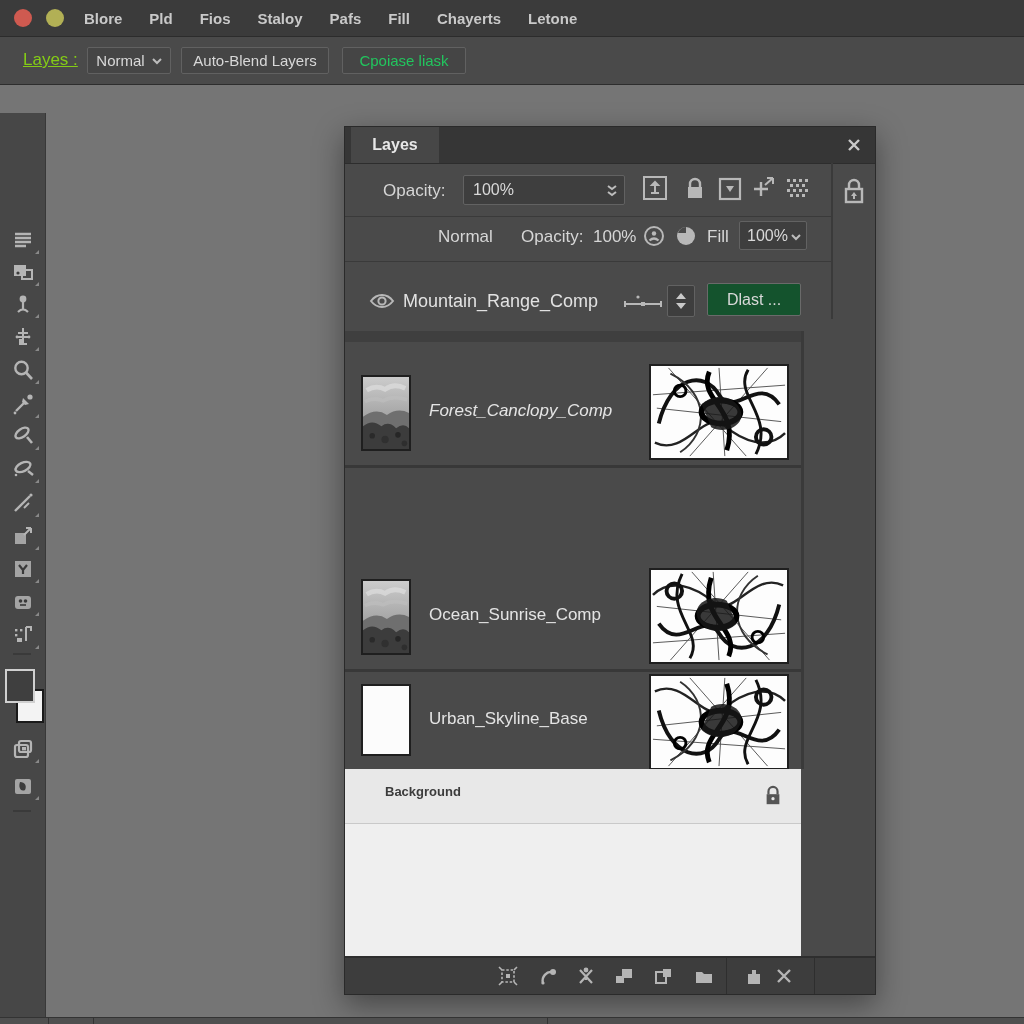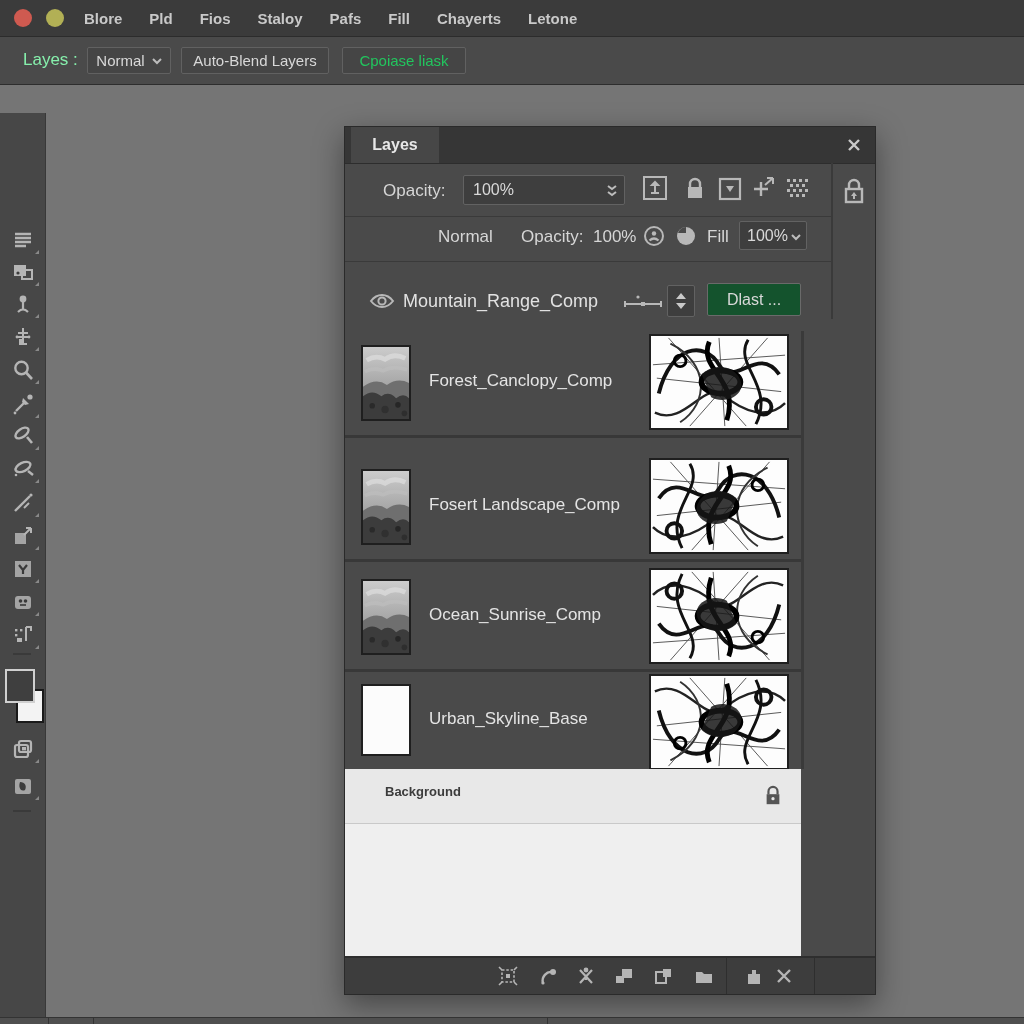--- a/index.html
+++ b/index.html
@@ -7,21 +7,21 @@
     font-family:"Liberation Sans","DejaVu Sans",sans-serif;background:#757575;}
   .abs{position:absolute;}
   
   #menubar{left:0;top:0;width:1024px;height:36px;background:#3b3b3b;border-bottom:1px solid #2c2c2c;
     display:flex;align-items:center;}
   .wdot{width:18px;height:18px;border-radius:50%;margin-left:14px;}
   #menubar .menu-items{display:flex;margin-left:20px;gap:27px;}
   .menu-item{color:#c9c9c9;font-size:15px;font-weight:bold;cursor:default;}
   
   #optionsbar{left:0;top:37px;width:1024px;height:47px;background:#4a4a4a;border-bottom:1px solid #2d2d2d;}
-  #optionsbar .bar-label{position:absolute;left:23px;top:13px;color:#86efac;font-size:17px;}
+  #optionsbar .bar-label{position:absolute;left:23px;top:13px;color:#84cc16;font-size:17px;text-decoration:underline;}
   .opt-btn{position:absolute;top:10px;height:27px;background:#454545;border:1px solid #616161;border-radius:2px;
     color:#d8d8d8;font-size:15px;display:flex;align-items:center;justify-content:center;box-sizing:border-box;}
   
   #infobar{left:0;top:85px;width:1024px;height:28px;background:#474747;}
   #infobar .dark{position:absolute;left:55px;top:0;right:0;height:28px;background:#333333;
     display:flex;align-items:center;}
   #infobar .txt{margin-left:12px;color:#c6c6c6;font-size:15px;font-weight:bold;}
   
   #toolbar{left:0;top:113px;width:46px;height:904px;background:#474747;border-right:1px solid #383838;box-sizing:border-box;}
   .tool{position:absolute;left:11px;width:24px;height:24px;color:#b5b5b5;}
@@ -367,43 +367,30 @@
         <path d="M6,1 L11,7 H1 Z M6,17 L1,11 H11 Z" fill="#c9c9c9"></path>
       </svg>
     </div>
     <div class="fieldbox" style="left:362px;top:156px;width:94px;height:33px;justify-content:center;background:#14532d;border-color:#6a6a6a;">
       <span>Dlast ...</span>
     </div>
 
     <div class="abs" style="left:0;top:204px;width:456px;height:11px;background:#3f3f3f;"></div>
     <div class="vline" style="left:456px;top:204px;width:3px;height:438px;"></div>
 
-    <div class="layer-row" style="top:201px;height:110px;">
+    <div class="layer-row" style="top:231px;height:110px;font-style:italic;">
       <div class="sm-thumb" style="top:17px;width:50px;height:76px;">
           <svg viewBox="0 0 50 76" preserveAspectRatio="none">
             <use href="#sym-landscape"></use>
           </svg>
         </div>
       <span class="layer-name" style="top:43px;">Forest_Canclopy_Comp</span>
       <div class="big-thumb">
           <svg viewBox="0 0 140 96" preserveAspectRatio="none">
             <use href="#sym-swirl"></use>
-          </svg>
-        </div>
-    </div>
-    <div class="layer-row" style="top:325px;height:110px;">
-      <div class="sm-thumb" style="top:17px;width:50px;height:76px;">
-          <svg viewBox="0 0 50 76" preserveAspectRatio="none">
-            <use href="#sym-landscape"></use>
-          </svg>
-        </div>
-      <span class="layer-name" style="top:43px;">Fosert Landscape_Comp</span>
-      <div class="big-thumb">
-          <svg viewBox="0 0 140 96" preserveAspectRatio="none">
-            <use href="#sym-swirl" transform="scale(-1,1) translate(-140,0)"></use>
           </svg>
         </div>
     </div>
     <div class="layer-row" style="top:435px;height:110px;">
       <div class="sm-thumb" style="top:17px;width:50px;height:76px;">
           <svg viewBox="0 0 50 76" preserveAspectRatio="none">
             <use href="#sym-landscape"></use>
           </svg>
         </div>
       <span class="layer-name" style="top:43px;">Ocean_Sunrise_Comp</span>

